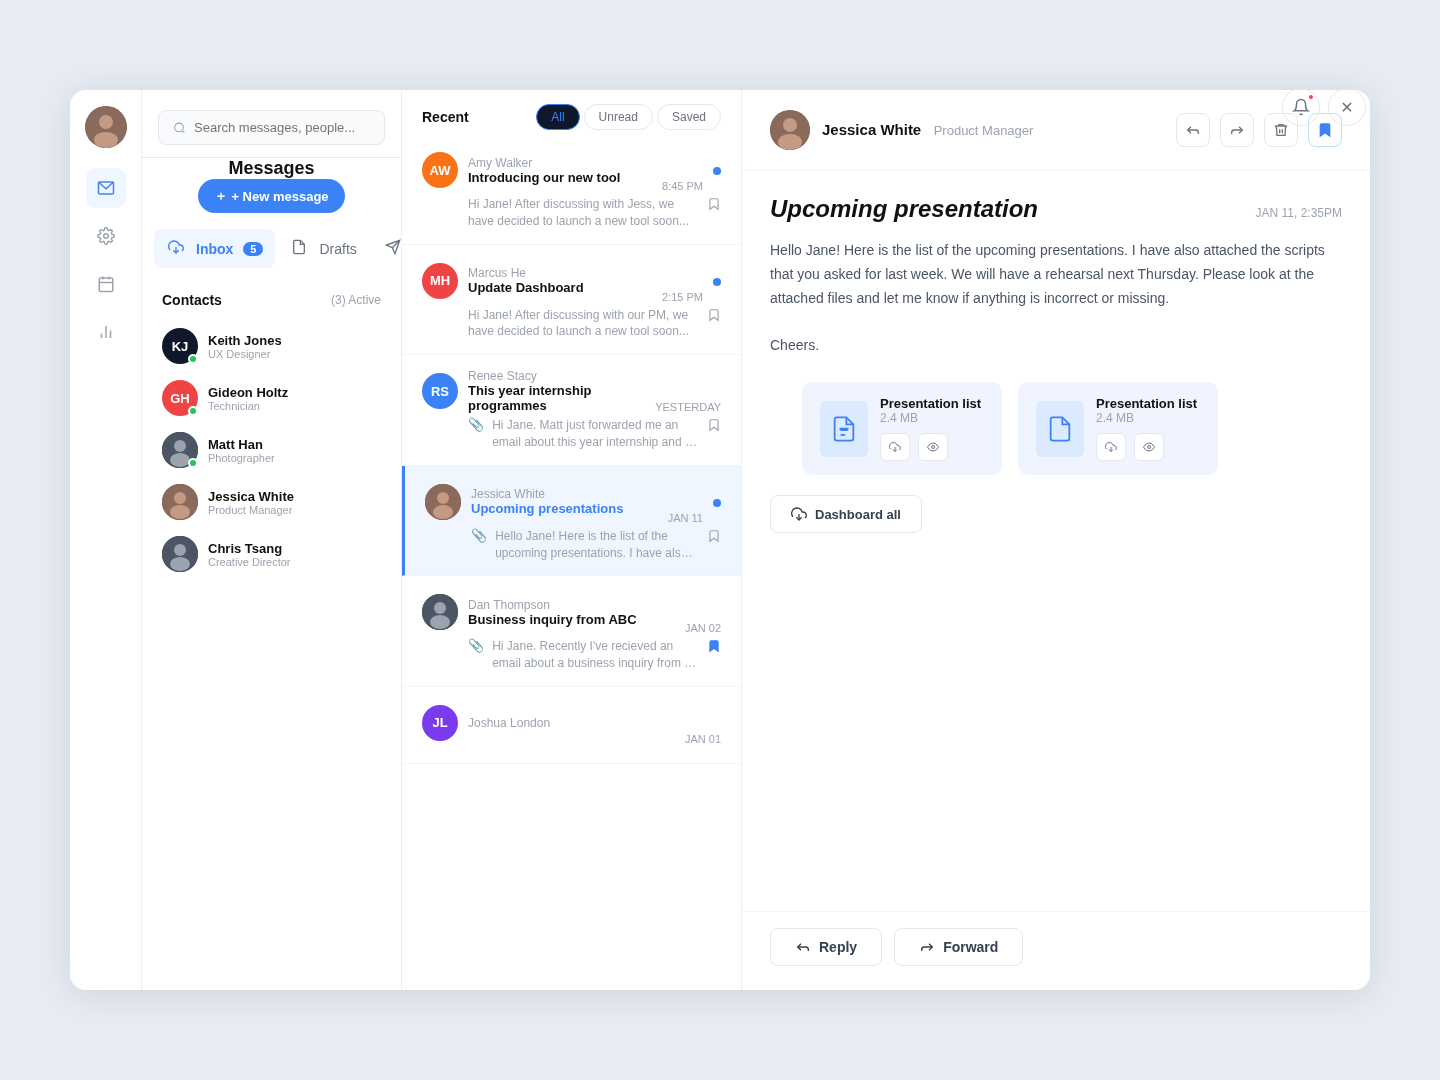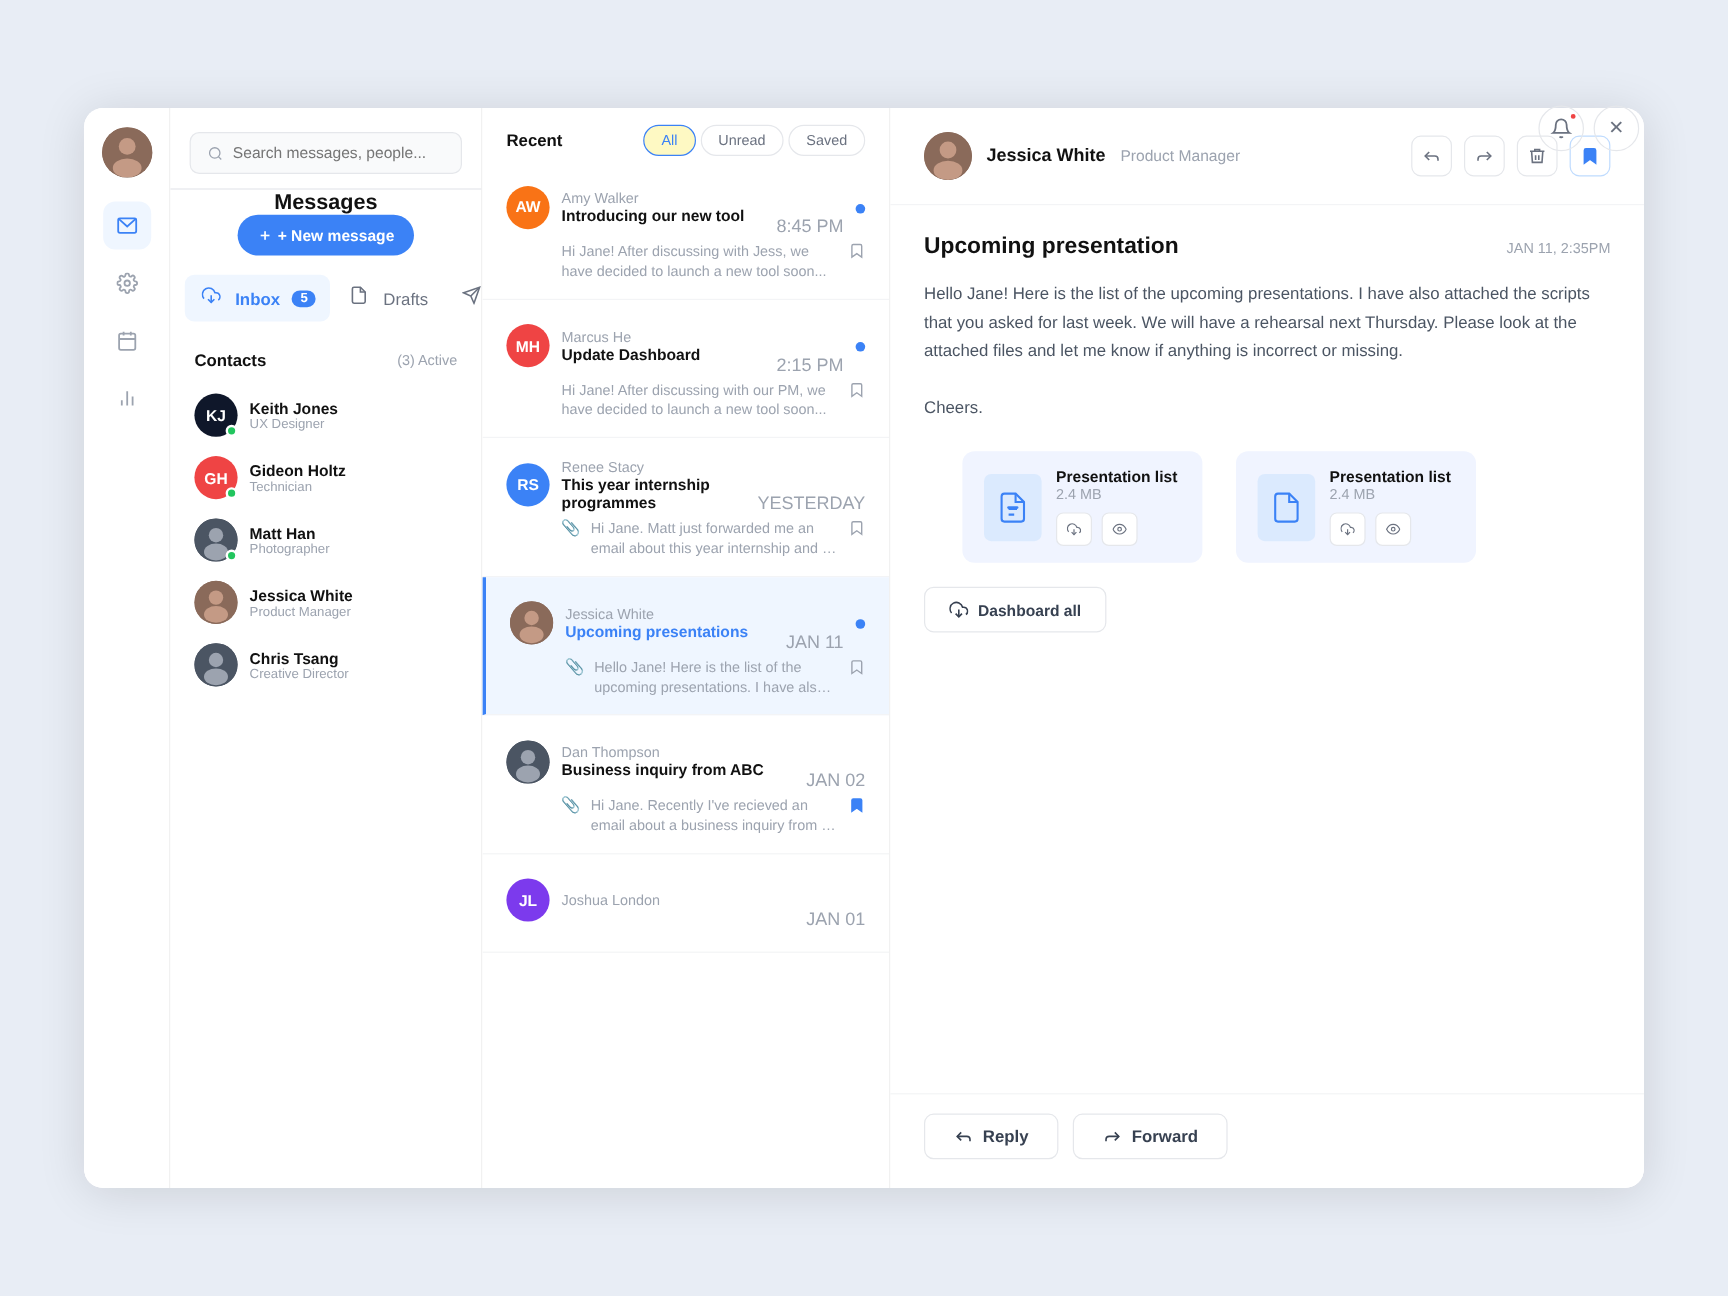--- a/index.html
+++ b/index.html
@@ -217,21 +217,21 @@
       padding: 5px 14px;
       border-radius: 20px;
       font-size: 12px;
       font-weight: 500;
       border: 1px solid #e5e7eb;
       cursor: pointer;
       background: #fff;
       color: #6b7280;
     }
     .tab-btn.active {
-      background: #fef9c3;
+      background: #0f172a;
       border-color: #3b82f6;
       color: #3b82f6;
     }
     .messages-scroll {
       flex: 1;
       overflow-y: auto;
     }
     .message-item {
       padding: 14px 20px;
       border-bottom: 1px solid #f3f4f6;
@@ -265,21 +265,21 @@
       font-size: 12px;
       color: #9ca3af;
     }
     .msg-subject {
       font-size: 13px;
       font-weight: 600;
       color: #111;
     }
     .msg-subject.blue { color: #3b82f6; }
     .msg-time {
-      font-size: 15px;
+      font-size: 11px;
       color: #9ca3af;
       margin-top: 32px;
     }
     .msg-preview-row {
       display: flex;
       align-items: flex-start;
       gap: 8px;
       padding-left: 46px;
     }
     .msg-preview {
@@ -365,38 +365,39 @@
       flex: 1;
       overflow-y: auto;
     }
     .detail-subject-row {
       display: flex;
       align-items: baseline;
       justify-content: space-between;
       margin-bottom: 16px;
     }
     .detail-subject {
-      font-size: 19px;
+      font-size: 24px;
       font-weight: 700;
       color: #111;
+      font-style: italic;
     }
     .detail-date {
       font-size: 12px;
       color: #9ca3af;
       text-transform: uppercase;
     }
     .detail-content {
       font-size: 14px;
       color: #4b5563;
       line-height: 1.7;
       margin-bottom: 24px;
     }
     .attachments-row {
       display: flex;
-      gap: 28px;
+      gap: 16px;
       margin-bottom: 20px;
       padding-left: 32px;
     }
     .attachment-card {
       background: #f0f4ff;
       border-radius: 10px;
       padding: 14px 18px;
       display: flex;
       align-items: center;
       gap: 12px;

